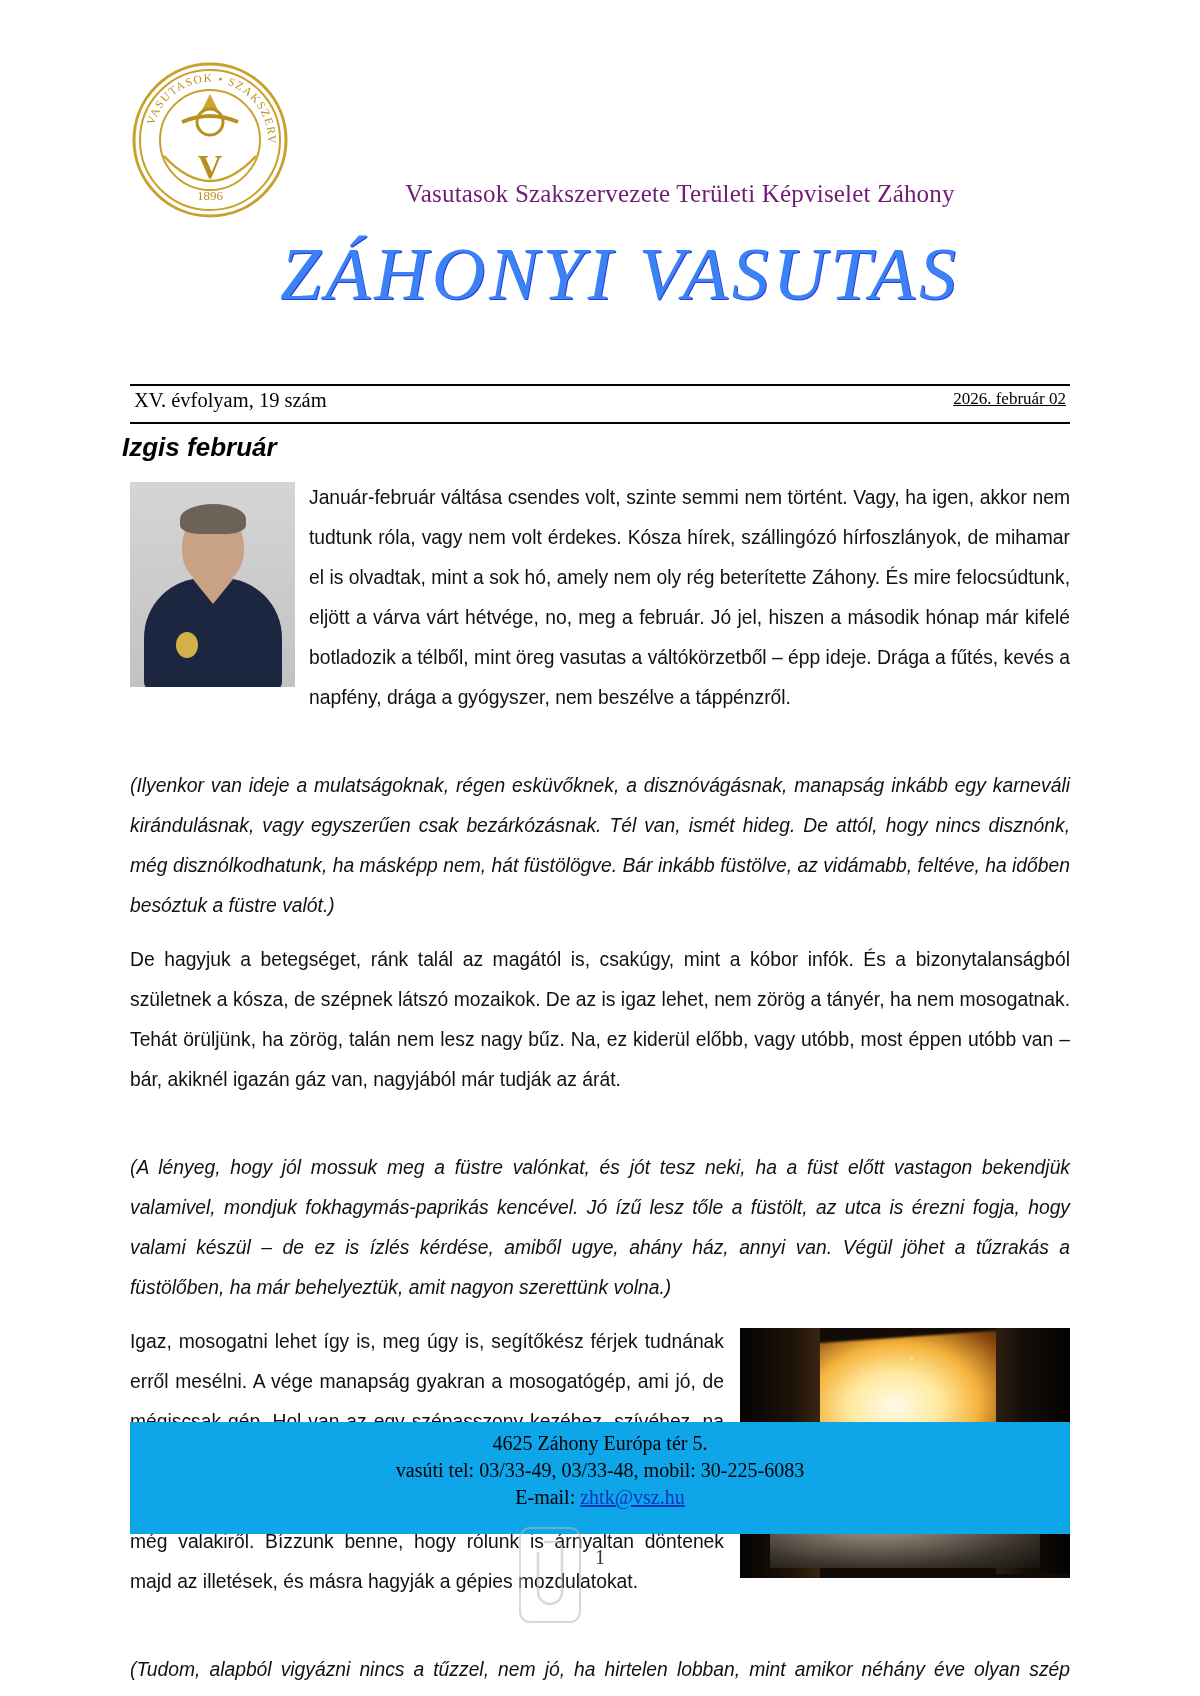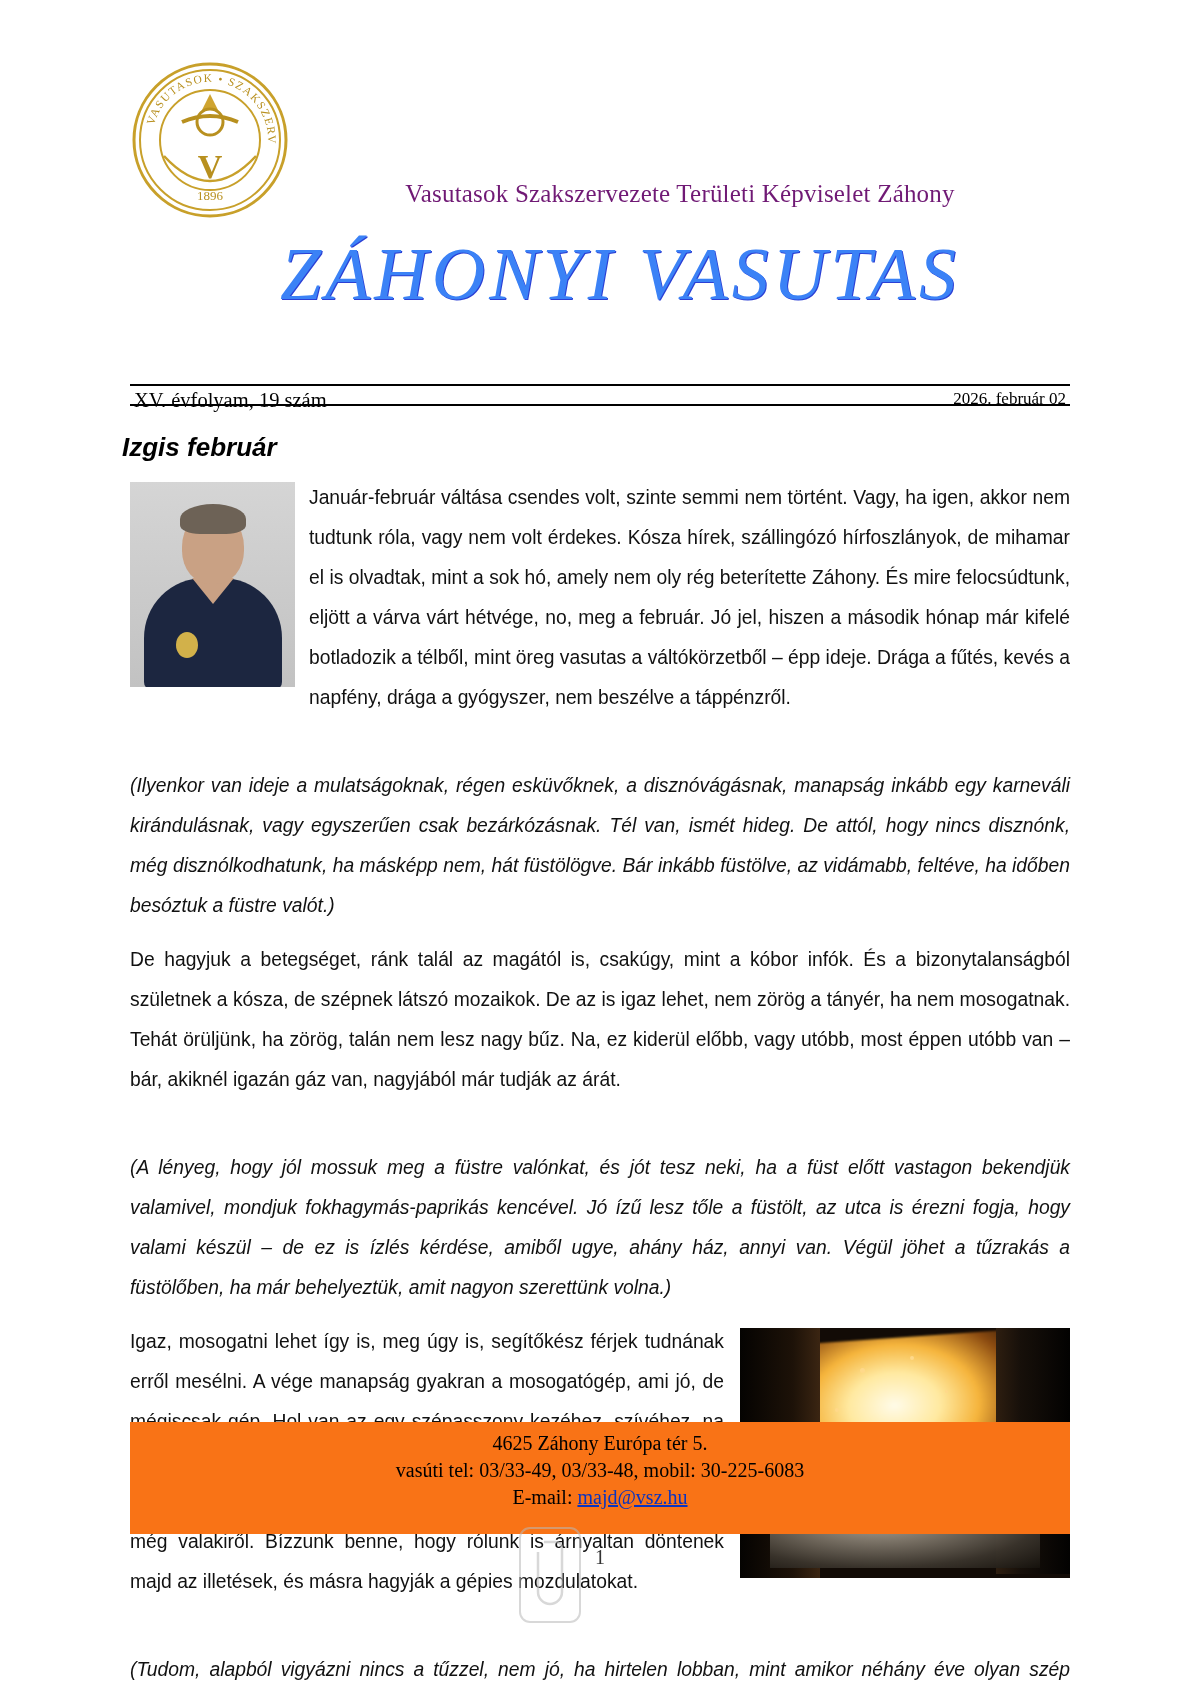--- a/index.html
+++ b/index.html
@@ -61,21 +61,21 @@
     letter-spacing: 4px;
     color: #3b82f6;
     text-shadow: 1px 1px 0 #2b3fd4;
   }
 
   .issue-bar {
     position: absolute;
     left: 130px;
     top: 384px;
     width: 940px;
-    height: 22px;
+    height: 40px;
     border-top: 2.5px solid #000;
     border-bottom: 2.5px solid #000;
     box-sizing: border-box;
   }
   .issue-left {
     position: absolute;
     left: 4px;
     top: 3px;
     font-size: 20.5px;
   }
@@ -212,21 +212,21 @@
     border-radius: 50%;
   }
 
   
   .footer-bar {
     position: absolute;
     left: 130px;
     top: 1422px;
     width: 940px;
     height: 112px;
-    background: #f97316;
+    background: #0ea5e9;
   }
   .footer-line {
     text-align: center;
     font-size: 20px;
     line-height: 27px;
     color: #000;
   }
   .footer-inner {
     padding-top: 8px;
   }
@@ -318,21 +318,21 @@
     <p class="body">Igaz, mosogatni lehet így is, meg úgy is, segítőkész férjek tudnának erről mesélni. A vége manapság gyakran a mosogatógép, ami jó, de mégiscsak gép. Hol van az egy szépasszony kezéhez, szívéhez, na meg a lelkéhez? A hölgyek – nagy szerencsénkre – kevés dolgot tesznek gépiesen, különösen nem, ha dönteniük kell valamiről, hát még valakiről. Bízzunk benne, hogy rólunk is árnyaltan döntenek majd az illetések, és másra hagyják a gépies mozdulatokat.</p>
     <p class="body italic">(Tudom, alapból vigyázni nincs a tűzzel, nem jó, ha hirtelen lobban, mint amikor néhány éve olyan szép lánggal égett az egész.)</p>
   </div>
 
   <div class="footer-bar">
     <div class="footer-inner">
       <div class="footer-line">4625 Záhony Európa tér 5.</div>
       <div class="footer-line">vasúti tel: 03/33-49, 03/33-48, mobil: 30-225-6083</div>
       <div class="footer-line footer-mail">
         <span>E-mail:</span>
-        <a href="#">majd@vsz.hu</a>
+        <a href="#">zhtk@vsz.hu</a>
       </div>
     </div>
   </div>
 
   <div class="clip-icon">
     <svg viewBox="0 0 100 110" width="100" height="110" aria-hidden="true">
       <path d="M30 8 h40 a10 10 0 0 1 10 10 v74 a10 10 0 0 1 -10 10 h-40 a10 10 0 0 1 -10 -10 v-74 a10 10 0 0 1 10 -10 z" fill="none" stroke="#b9b9b9" stroke-width="2"></path>
       <path d="M44 22 h12 a6 6 0 0 1 6 6 v44 a12 12 0 0 1 -24 0 v-40" fill="none" stroke="#b9b9b9" stroke-width="2.5"></path>
     </svg>
   </div>

